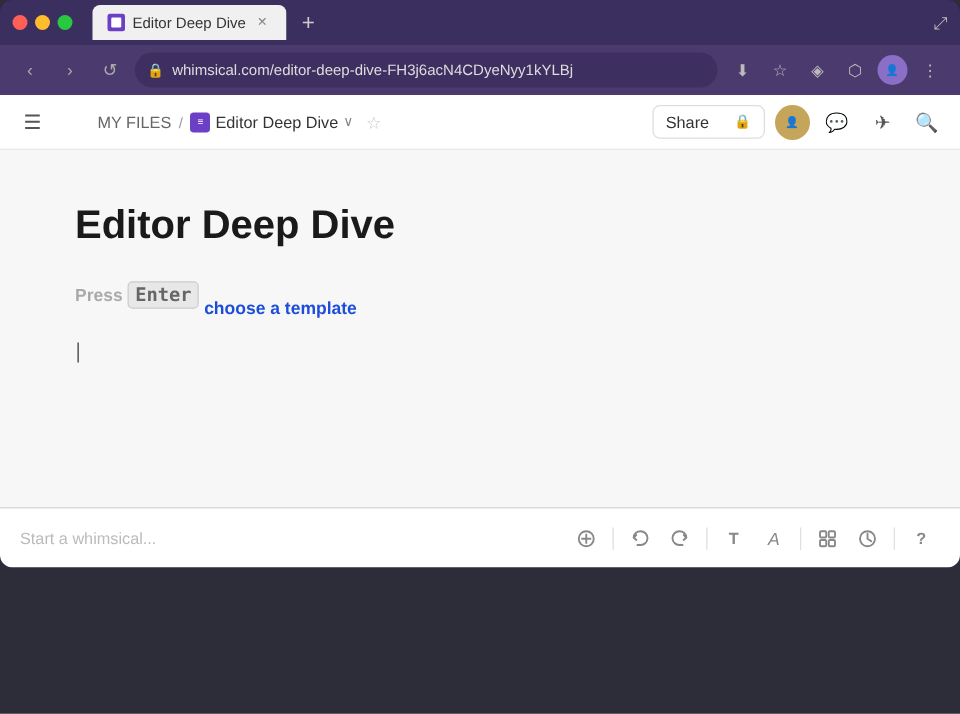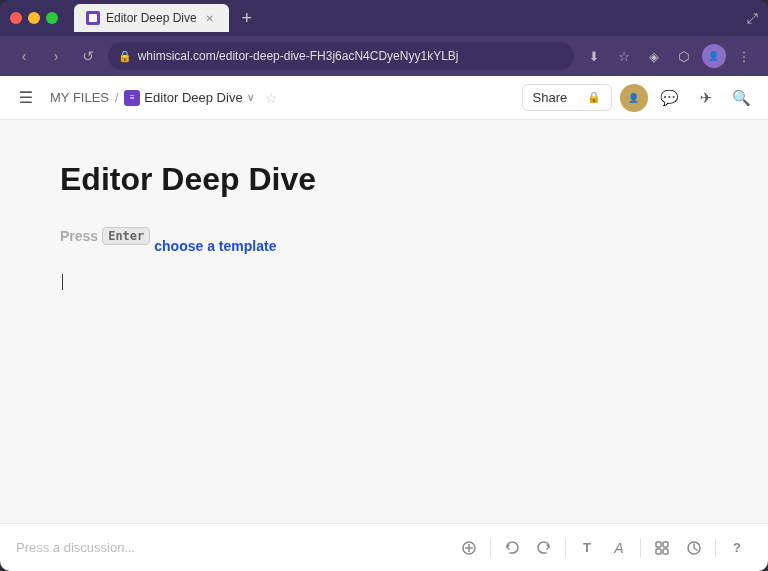--- a/index.html
+++ b/index.html
@@ -1,19 +1,19 @@
 <!DOCTYPE html>
 <html><head>
   <meta charset="utf-8">
   <style>
     * { margin: 0; padding: 0; box-sizing: border-box; }
     body { width: 768px; height: 571px; overflow: hidden; font-family: -apple-system, BlinkMacSystemFont, 'Segoe UI', sans-serif; background: #2d2d3a; }
 
     
-    .browser-window { width: 768px; height: 571px; display: flex; flex-direction: column; border-radius: 10px; overflow: hidden; }
+    .browser-window { width: 768px; height: 454px; display: flex; flex-direction: column; border-radius: 10px; overflow: hidden; }
 
     
     .title-bar { background: #3a2f5e; height: 36px; display: flex; align-items: center; padding: 0 10px; gap: 8px; flex-shrink: 0; }
     .traffic-lights { display: flex; gap: 6px; align-items: center; }
     .traffic-light { width: 12px; height: 12px; border-radius: 50%; }
     .traffic-light.red { background: #ff5f57; }
     .traffic-light.yellow { background: #ffbd2e; }
     .traffic-light.green { background: #28c941; }
     .tab-bar { display: flex; align-items: center; flex: 1; margin-left: 8px; gap: 4px; }
     .tab { background: #f0f0f0; border-radius: 6px 6px 0 0; padding: 5px 12px; display: flex; align-items: center; gap: 6px; font-size: 12px; color: #333; height: 28px; }
@@ -28,39 +28,39 @@
     .url-bar { flex: 1; background: #3d2f60; border-radius: 20px; height: 28px; display: flex; align-items: center; padding: 0 10px; gap: 6px; }
     .lock-icon { color: #aaa; font-size: 11px; }
     .url-text { font-size: 12px; color: #ddd; }
     .browser-actions { display: flex; gap: 6px; align-items: center; }
     .browser-action-btn { width: 24px; height: 24px; display: flex; align-items: center; justify-content: center; color: #bbb; font-size: 13px; cursor: pointer; border-radius: 4px; }
     .profile-avatar { width: 24px; height: 24px; border-radius: 50%; background: #8b6fc7; display: flex; align-items: center; justify-content: center; font-size: 10px; color: white; overflow: hidden; }
 
     
     .app-toolbar { background: #ffffff; height: 44px; display: flex; align-items: center; padding: 0 12px; gap: 10px; border-bottom: 1px solid #e8e8e8; flex-shrink: 0; }
     .hamburger-btn { width: 28px; height: 28px; display: flex; align-items: center; justify-content: center; cursor: pointer; color: #555; font-size: 16px; }
-    .breadcrumb { display: flex; align-items: center; gap: 6px; font-size: 13px; color: #666; }
+    .breadcrumb { display: flex; align-items: center; gap: 6px; font-size: 13px; color: #666; margin-left: 28px; }
     .breadcrumb-separator { color: #999; font-size: 12px; }
     .breadcrumb-current { display: flex; align-items: center; gap: 4px; }
     .doc-icon { width: 16px; height: 16px; background: #6c3fc7; border-radius: 3px; display: flex; align-items: center; justify-content: center; }
     .doc-icon::after { content: '≡'; color: white; font-size: 8px; }
     .chevron-btn { color: #888; font-size: 11px; cursor: pointer; }
     .star-btn { color: #ccc; font-size: 14px; cursor: pointer; }
     .toolbar-right { margin-left: auto; display: flex; align-items: center; gap: 8px; }
     .share-btn { display: flex; align-items: center; gap: 20px; background: white; border: 1px solid #ddd; border-radius: 6px; padding: 5px 10px; font-size: 13px; color: #333; cursor: pointer; }
     .lock-small { font-size: 11px; color: #888; }
     .user-avatar { width: 28px; height: 28px; border-radius: 50%; background: #c4a55a; overflow: hidden; display: flex; align-items: center; justify-content: center; font-size: 11px; color: white; }
     .toolbar-icon-btn { width: 28px; height: 28px; display: flex; align-items: center; justify-content: center; cursor: pointer; color: #555; font-size: 15px; border-radius: 4px; }
 
     
     .main-content { background: #f7f7f8; flex: 1; display: flex; flex-direction: column; position: relative; overflow: hidden; }
     .editor-area { flex: 1; padding: 40px 60px 20px; display: flex; flex-direction: column; }
     .doc-title { font-size: 32px; font-weight: 700; color: #1a1a1a; margin-bottom: 20px; line-height: 1.2; }
     .placeholder-text { font-size: 14px; color: #aaa; display: flex; align-items: center; gap: 0; flex-wrap: wrap; gap: 4px; font-weight: bold; }
-    .enter-key { background: #e8e8e8; border: 1px solid #ccc; border-radius: 4px; padding: 1px 5px; font-size: 12px; color: #666; font-family: monospace; }
+    .enter-key { background: #e8e8e8; border: 1px solid #ccc; border-radius: 4px; padding: 1px 5px; font-size: 15px; color: #666; font-family: monospace; }
     .choose-template-link { color: #1d4ed8; text-decoration: none; cursor: pointer; margin-top: 20px; }
     .cursor { display: inline-block; width: 1px; height: 16px; background: #333; margin-left: 2px; animation: blink 1s step-end infinite; vertical-align: text-bottom; }
     @keyframes blink { 0%, 100% { opacity: 1; } 50% { opacity: 0; } }
     .cursor-area { flex: 1; display: flex; align-items: flex-start; padding-top: 20px; }
 
     
     .bottom-bar { background: #ffffff; height: 48px; display: flex; align-items: center; padding: 0 16px; border-top: 1px solid #e8e8e8; flex-shrink: 0; }
     .discussion-input { flex: 1; font-size: 13px; color: #bbb; cursor: text; }
     .bottom-actions { display: flex; align-items: center; gap: 2px; }
     .bottom-btn { width: 30px; height: 30px; display: flex; align-items: center; justify-content: center; cursor: pointer; color: #888; font-size: 15px; border-radius: 4px; }
@@ -144,21 +144,21 @@
         <span class="enter-key">Enter</span>
         <a class="choose-template-link">choose a template</a>
       </div>
       <div class="cursor-area">
         <span class="cursor"></span>
       </div>
     </div>
   </div>
 
   <div class="bottom-bar">
-    <div class="discussion-input">Press a discussion...</div>
+    <div class="discussion-input">Start a whimsical...</div>
     <div class="bottom-actions">
       <div class="bottom-btn">
         <svg width="16" height="16" viewBox="0 0 16 16" fill="none">
           <circle cx="8" cy="8" r="6" stroke="#888" stroke-width="1.5" fill="none"></circle>
           <line x1="8" y1="4" x2="8" y2="12" stroke="#888" stroke-width="1.5"></line>
           <line x1="4" y1="8" x2="12" y2="8" stroke="#888" stroke-width="1.5"></line>
         </svg>
       </div>
       <div class="bottom-btn-separator"></div>
       <div class="bottom-btn">

